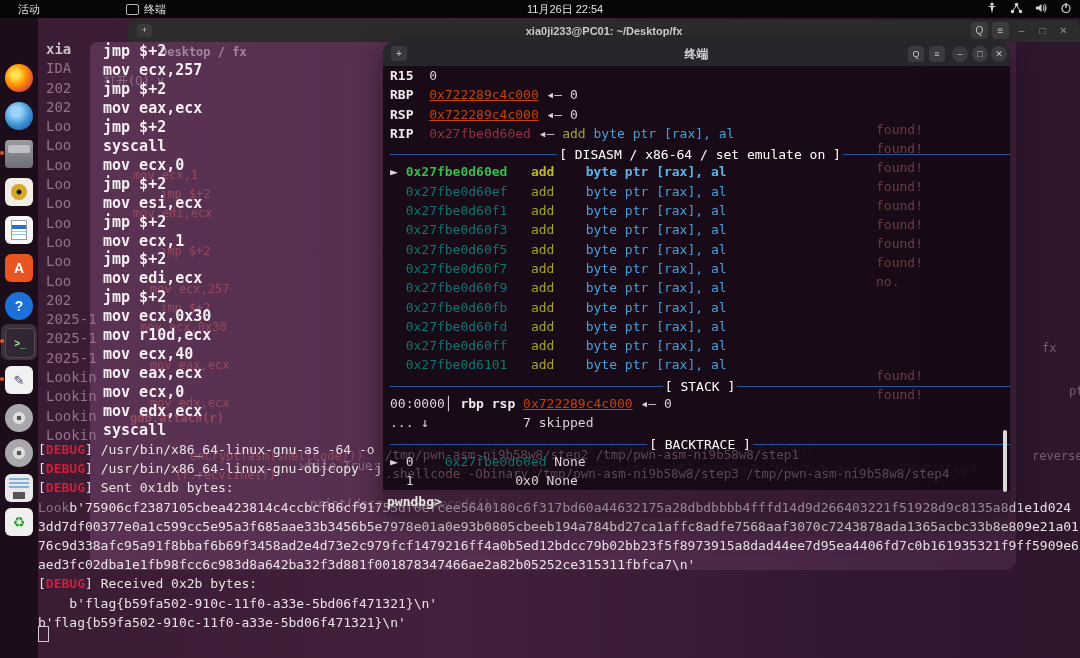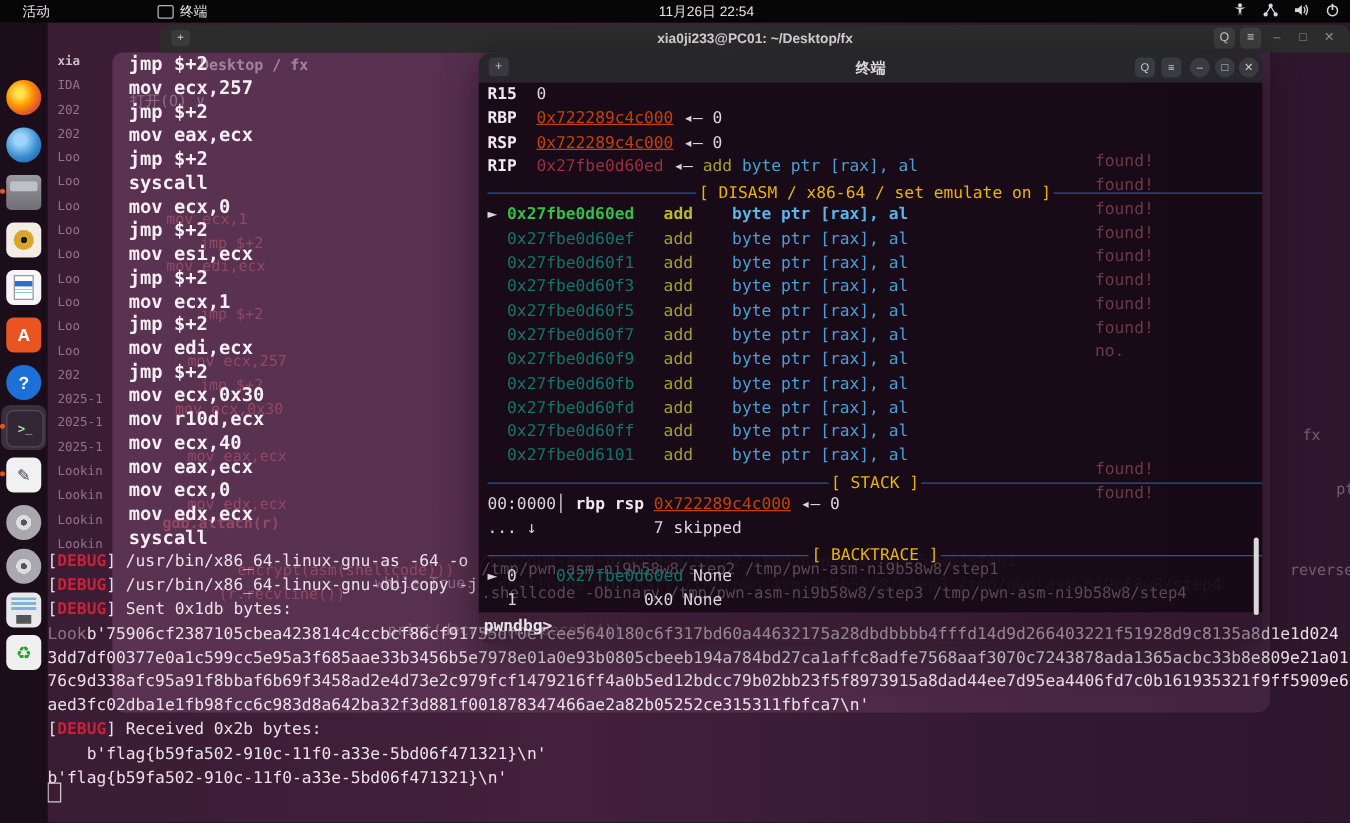--- a/index.html
+++ b/index.html
@@ -56,21 +56,21 @@
       border-radius:8px 8px 0 0;z-index:3;color:#d9d4d8;font-size:11px;font-weight:bold;
       display:flex;align-items:center;justify-content:center}
   #bg-titlebar .tb-icon{position:absolute;left:9px;top:4px;width:15px;height:13px;background:#3a3a3a;
       border-radius:3px;color:#cac6ca;font-size:9px;line-height:13px;text-align:center;font-weight:normal}
   .tb-btns{position:absolute;right:8px;top:2px;display:flex;gap:4px;align-items:center}
   .tb-btn{width:17px;height:17px;border-radius:4px;background:#3d3d3d;color:#c9c5c9;font-size:10px;
       line-height:17px;text-align:center;font-weight:normal}
   .tb-btn.flat{background:transparent;color:#8f8b8f}
 
   
-  #fragments{left:46px;top:40px;z-index:4;font-size:10px;line-height:19.3px;color:#94718b}
+  #fragments{left:46px;top:40px;z-index:4;font-size:14px;line-height:19.3px;color:#94718b}
   #fragments div:first-child{color:#c9bfc6;font-weight:bold}
   #asm{left:103px;top:42px;z-index:4;font-size:15px;line-height:18.95px;color:#f5eff3;font-weight:600}
   #bg-output{left:38px;top:440px;z-index:4;font-size:13px;line-height:19.2px}
   .ob{color:#eae2e6}.odim{color:#8d7386}.odbg{color:#cb2137;font-weight:bold}
   .ghost{position:absolute;z-index:3;font-size:12px}
   .g-red{color:rgba(214,99,114,.48)}
   .g-gray{color:rgba(225,205,220,.38)}
   .g-graybold{color:rgba(230,215,228,.5);font-weight:bold}
   #cursor-box{left:38px;top:626px;width:9px;height:14px;border:1px solid #d3cad1;z-index:4}
 
@@ -86,21 +86,21 @@
       color:#c9c5c9;font-size:9px;line-height:16px;text-align:center;font-weight:normal}
   .t-btn.sq{border-radius:4px}
   #term-content{position:absolute;left:0;top:24px;width:627px;height:424px;
       background:rgba(22,9,21,.96);overflow:hidden;padding:2px 0 0 7px;box-sizing:border-box}
   #term-strip{position:absolute;left:0;top:448px;width:627px;height:25px;
       background:rgba(26,10,25,.42);border-radius:0 0 8px 8px}
   #prompt{position:absolute;left:4px;top:4px;font-size:13px;font-weight:bold;color:#e5e5e5}
   .trow{height:19.3px;font-size:13px;position:relative;z-index:2}
   .trow.seprow{display:flex;align-items:center}
   .sline{flex:1;height:0;border-top:1.6px solid #27549e}
-  .slabel{color:#eab308;padding:0 2px;font-size:13px}
+  .slabel{color:#ffffff;padding:0 2px;font-size:13px}
   .w{color:#dcd4da}.wd{color:#0f766e}
   .reg{color:#f0eaef;font-weight:bold}
   .link{color:#c2410c;text-decoration:underline}
   .rip{color:#9a2f40}
   .green{color:#35bd4a;font-weight:bold}
   .olive{color:#a3a135}.oliveb{color:#bcb92b;font-weight:bold}
   .cyan{color:#4a9fd8}.cyanb{color:#5bb4ea;font-weight:bold}
   .t-ghost{position:absolute;z-index:1;font-size:13px;color:#6e3a46}
   .t-ghost.path{color:#5c4856;font-size:12.5px}
   #term-scrollbar{position:absolute;right:3px;top:388px;width:4px;height:62px;background:#d9d9d9;z-index:5;border-radius:2px}

